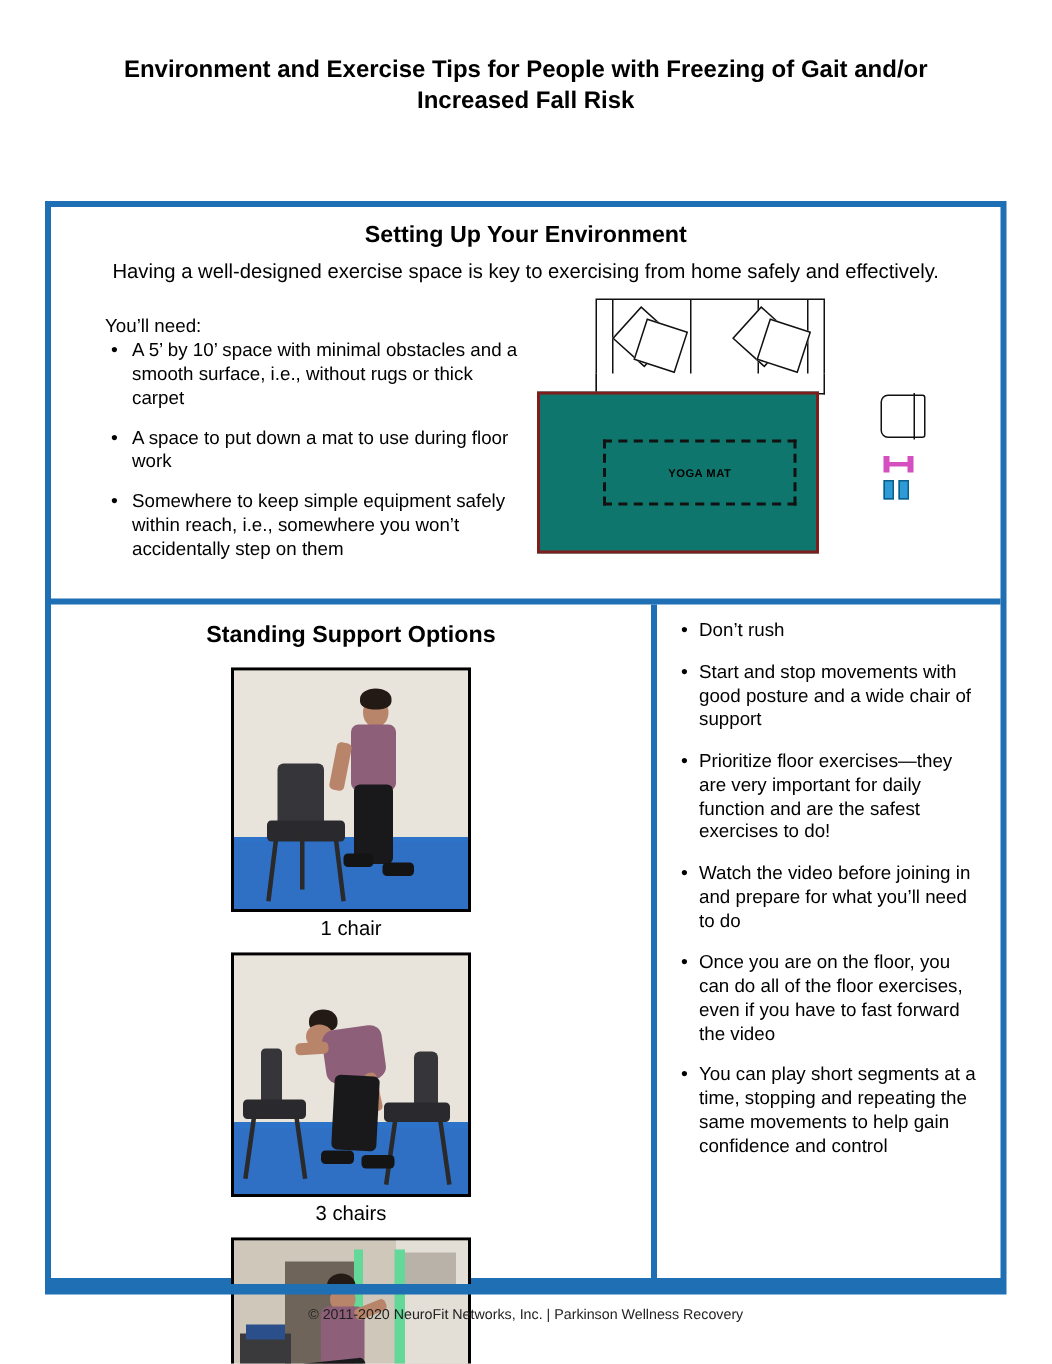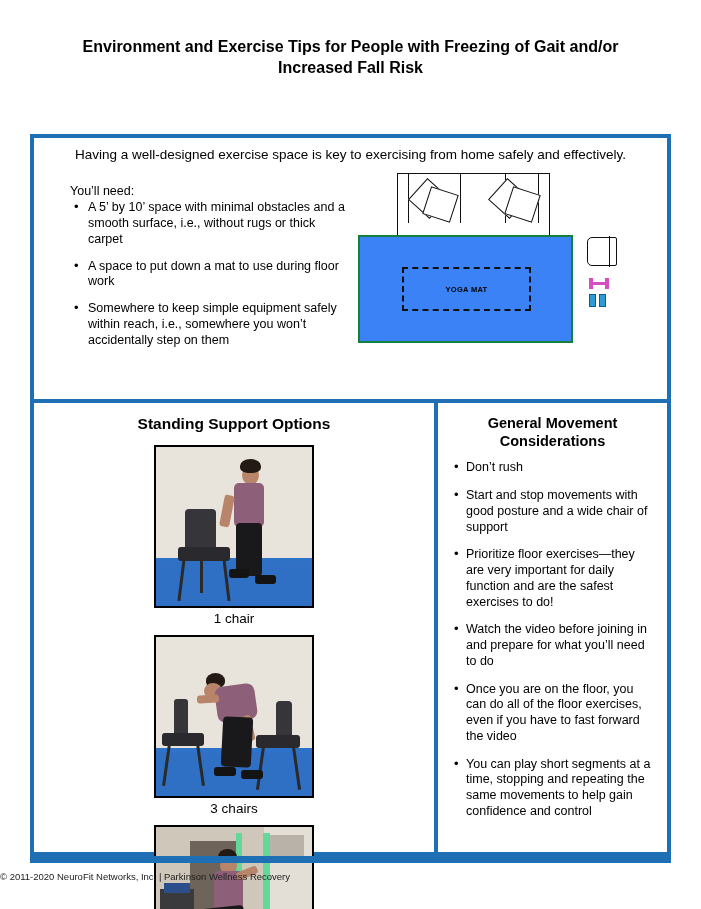--- a/index.html
+++ b/index.html
@@ -158,25 +158,25 @@
     width: 27px;
     height: 27px;
     border: 1.6px solid #111;
     background: #fff;
     transform: rotate(42deg);
   }
   .room {
     position: absolute;
     left: 3px;
     top: 62px;
-    width: 215px;
+    width: 188px;
     height: 108px;
-    border: 2px solid #15803d;
-    box-sizing: border-box;
-    background: #3b82f6;
+    border: 2px solid #7f1d1d;
+    box-sizing: border-box;
+    background: #0f766e;
   }
   .mat {
     position: absolute;
     left: 42px;
     top: 30px;
     width: 129px;
     height: 44px;
     border: 2px dashed #111;
     box-sizing: border-box;
     display: flex;
@@ -336,34 +336,36 @@
     top: 856px;
     width: 641px;
     height: 7px;
     background: #1F6FB4;
   }
   .footer {
     position: absolute;
     left: 0;
     right: 0;
     top: 871px;
+    text-align: center;
     font-size: 9.5px;
     color: #222;
   }
 </style>
 </head>
 <body>
 
 <div class="page-header">
   <h2 class="title-sub">Environment and Exercise Tips for People with Freezing of Gait and/or Increased Fall Risk</h2>
 </div>
 
 <div class="poster">
 
   <div class="section-env">
+    <div class="section-heading">Setting Up Your Environment</div>
     <div class="env-intro">Having a well-designed exercise space is key to exercising from home safely and effectively.</div>
 
     <div class="env-body">
       <div class="env-left">
         <div class="need-label">You’ll need:</div>
         <ul class="bullets">
           <li>A 5’ by 10’ space with minimal obstacles and a smooth surface, i.e., without rugs or thick carpet</li>
           <li>A space to put down a mat to use during floor work</li>
           <li>Somewhere to keep simple equipment safely within reach, i.e., somewhere you won’t accidentally step on them</li>
         </ul>
@@ -510,21 +512,20 @@
             <div class="shoe" style="left:92px; top:138px; width:22px; height:9px;"></div>
             <div style="position:absolute; left:50px; top:140px; width:40px; height:14px; border:3px solid #9e3b2a; border-radius:3px;"></div>
           </div>
           <div class="photo-caption">Hallway</div>
         </div>
 
       </div>
     </div>
 
     <div class="col-general">
-      <div class="gen-heading">General Movement Considerations</div>
       <ul class="bullets">
         <li>Don’t rush</li>
         <li>Start and stop movements with good posture and a wide chair of support</li>
         <li>Prioritize floor exercises—they are very important for daily function and are the safest exercises to do!</li>
         <li>Watch the video before joining in and prepare for what you’ll need to do</li>
         <li>Once you are on the floor, you can do all of the floor exercises, even if you have to fast forward the video</li>
         <li>You can play short segments at a time, stopping and repeating the same movements to help gain confidence and control</li>
       </ul>
     </div>
 

